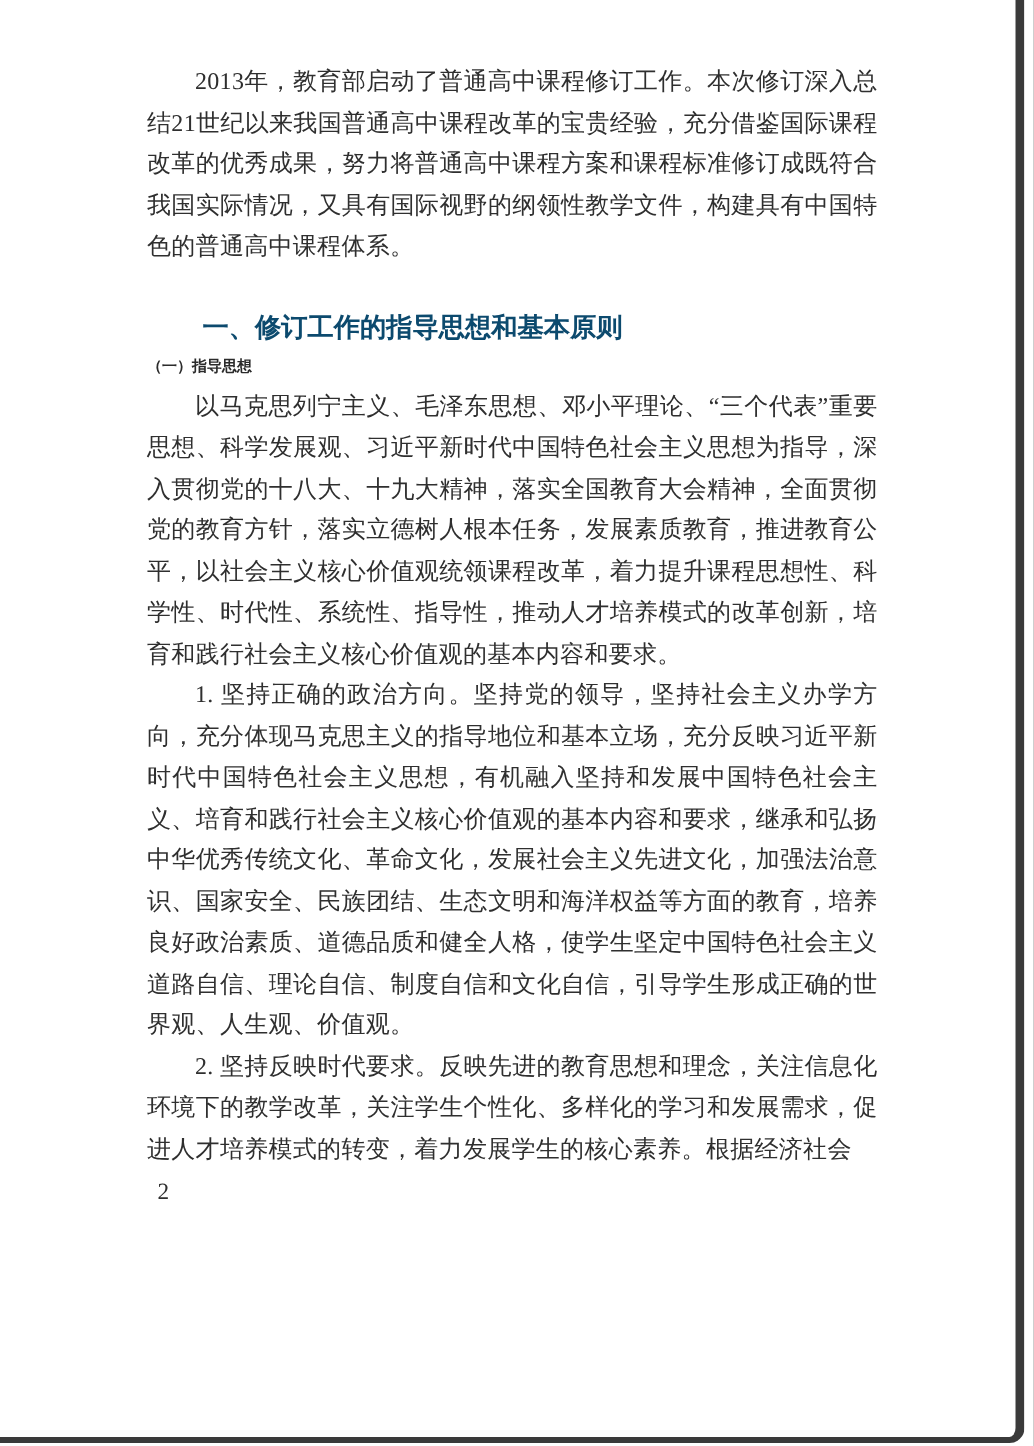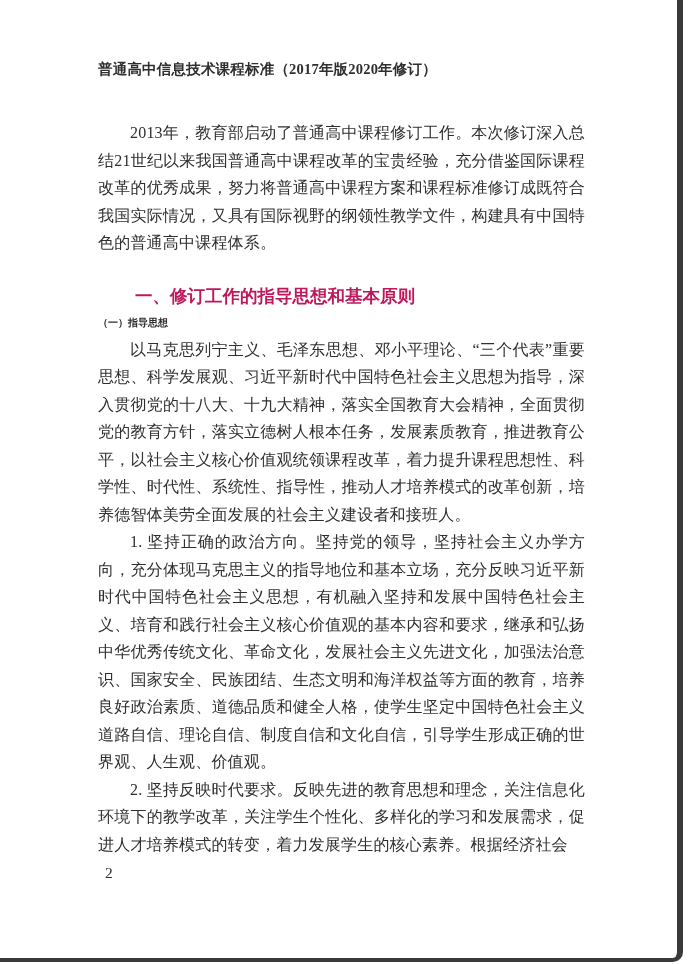--- a/index.html
+++ b/index.html
@@ -51,21 +51,21 @@
   .intro-para {
     margin-top: 41px;
   }
   .section-heading {
     margin: 27px 0 0 0;
     padding-left: 37px;
     font-family: "Liberation Sans", "DejaVu Sans", sans-serif;
     font-size: 17.5px;
     line-height: 25px;
     font-weight: bold;
-    color: #be185d;
+    color: #0c4a6e;
   }
   .sub-heading {
     margin: 0;
     font-family: "Liberation Sans", "DejaVu Sans", sans-serif;
     font-size: 10px;
     line-height: 27px;
     font-weight: bold;
     color: #2b2b2b;
   }
   .page-number {
@@ -73,29 +73,28 @@
     padding-left: 7px;
     font-size: 15.5px;
     line-height: 24px;
   }
 </style>
 </head>
 <body>
 
 <div class="content">
 
-  <div class="doc-header">普通高中信息技术课程标准（2017年版2020年修订）</div>
 
   <p class="body-para intro-para">2013年，教育部启动了普通高中课程修订工作。本次修订深入总结21世纪以来我国普通高中课程改革的宝贵经验，充分借鉴国际课程改革的优秀成果，努力将普通高中课程方案和课程标准修订成既符合我国实际情况，又具有国际视野的纲领性教学文件，构建具有中国特色的普通高中课程体系。</p>
 
   <h2 class="section-heading">一、修订工作的指导思想和基本原则</h2>
 
   <h3 class="sub-heading">（一）指导思想</h3>
 
-  <p class="body-para">以马克思列宁主义、毛泽东思想、邓小平理论、“三个代表”重要思想、科学发展观、习近平新时代中国特色社会主义思想为指导，深入贯彻党的十八大、十九大精神，落实全国教育大会精神，全面贯彻党的教育方针，落实立德树人根本任务，发展素质教育，推进教育公平，以社会主义核心价值观统领课程改革，着力提升课程思想性、科学性、时代性、系统性、指导性，推动人才培养模式的改革创新，培养德智体美劳全面发展的社会主义建设者和接班人。</p>
+  <p class="body-para">以马克思列宁主义、毛泽东思想、邓小平理论、“三个代表”重要思想、科学发展观、习近平新时代中国特色社会主义思想为指导，深入贯彻党的十八大、十九大精神，落实全国教育大会精神，全面贯彻党的教育方针，落实立德树人根本任务，发展素质教育，推进教育公平，以社会主义核心价值观统领课程改革，着力提升课程思想性、科学性、时代性、系统性、指导性，推动人才培养模式的改革创新，培育和践行社会主义核心价值观的基本内容和要求。</p>
 
 
   <p class="body-para">1. 坚持正确的政治方向。坚持党的领导，坚持社会主义办学方向，充分体现马克思主义的指导地位和基本立场，充分反映习近平新时代中国特色社会主义思想，有机融入坚持和发展中国特色社会主义、培育和践行社会主义核心价值观的基本内容和要求，继承和弘扬中华优秀传统文化、革命文化，发展社会主义先进文化，加强法治意识、国家安全、民族团结、生态文明和海洋权益等方面的教育，培养良好政治素质、道德品质和健全人格，使学生坚定中国特色社会主义道路自信、理论自信、制度自信和文化自信，引导学生形成正确的世界观、人生观、价值观。</p>
 
   <p class="body-para">2. 坚持反映时代要求。反映先进的教育思想和理念，关注信息化环境下的教学改革，关注学生个性化、多样化的学习和发展需求，促进人才培养模式的转变，着力发展学生的核心素养。根据经济社会</p>
 
   <div class="page-number">2</div>
 
 </div>
 

